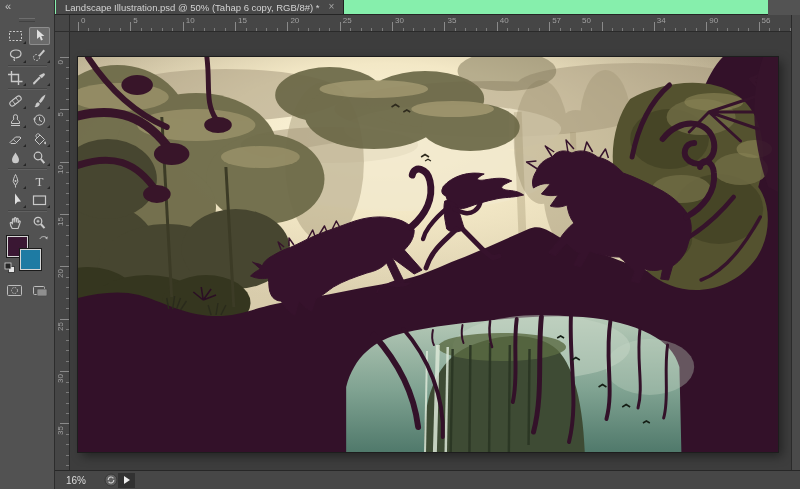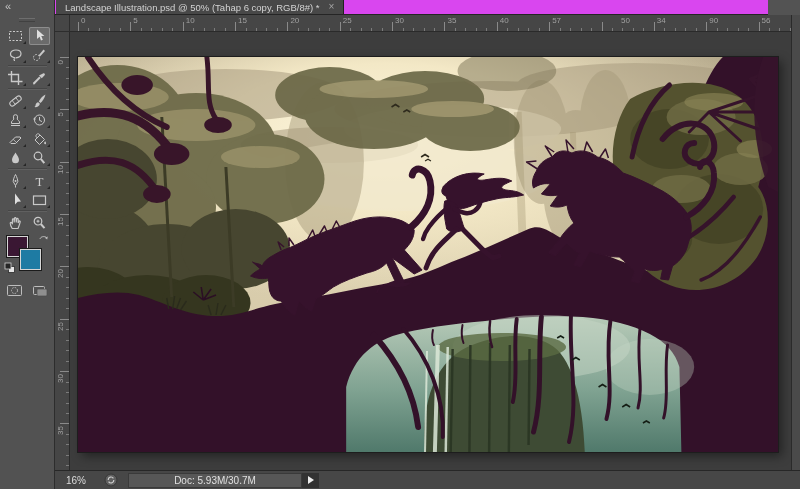--- a/index.html
+++ b/index.html
@@ -24,21 +24,21 @@
   .colors{position:absolute;top:232px;left:4px;width:47px;height:44px;}
   .swatch{position:absolute;width:21px;height:21px;border:1px solid #1b1b1b;box-shadow:inset 0 0 0 1px #d6d6d6;}
   .fg{left:2px;top:3px;z-index:1;}
   .bg{left:15px;top:16px;z-index:2;}
   .swap{position:absolute;right:1px;top:0;z-index:3;}
   .defaults{position:absolute;left:0;bottom:-2px;z-index:3;}
   .extras{position:absolute;top:284px;left:4px;width:47px;display:flex;justify-content:space-between;padding:0 2px;box-sizing:border-box;}
   .xbtn{background:none;border:none;padding:0;display:flex;align-items:center;}
 
   
-  .tabbar{position:absolute;left:55px;top:0;width:713px;height:15px;background:#d946ef;
+  .tabbar{position:absolute;left:55px;top:0;width:713px;height:15px;background:#86efac;
           border-bottom:1px solid #252525;box-sizing:border-box;z-index:4;}
   .tab{position:absolute;left:1px;top:0;height:14px;background:#484848;display:flex;align-items:center;
        padding:0 9px 0 9px;gap:9px;border-right:1px solid #202020;}
   .tab-title{color:#d3d3d3;font-size:9.5px;white-space:nowrap;}
   .tab-close{color:#a5a5a5;font-size:10px;line-height:10px;cursor:default;}
 
   
   .corner{position:absolute;left:55px;top:15px;width:15px;height:17px;background:#464646;
           border-right:1px solid #2d2d2d;border-bottom:1px solid #2d2d2d;box-sizing:border-box;z-index:3;}
   .ruler-top{position:absolute;left:70px;top:15px;width:721px;height:17px;background:#464646;
@@ -339,21 +339,21 @@
       <span class="rt-label" style="left: 11px;">0</span>
       <span class="rt-label" style="left: 63.35px;">5</span>
       <span class="rt-label" style="left: 115.7px;">10</span>
       <span class="rt-label" style="left: 168.05px;">15</span>
       <span class="rt-label" style="left: 220.4px;">20</span>
       <span class="rt-label" style="left: 272.75px;">25</span>
       <span class="rt-label" style="left: 325.1px;">30</span>
       <span class="rt-label" style="left: 377.45px;">35</span>
       <span class="rt-label" style="left: 429.8px;">40</span>
       <span class="rt-label" style="left: 482.15px;">57</span>
-      <span class="rt-label" style="left: 551px;">50</span>
+      <span class="rt-label" style="left: 512px;">50</span>
       <span class="rt-label" style="left: 586.85px;">34</span>
       <span class="rt-label" style="left: 639.2px;">90</span>
       <span class="rt-label" style="left: 691.55px;">56</span>
     </div>
   <div class="ruler-left" id="ruler-left">
       <div class="rl-tick major" style="top: 25px;"></div>
       <div class="rl-tick" style="top: 35.47px;"></div>
       <div class="rl-tick" style="top: 45.94px;"></div>
       <div class="rl-tick" style="top: 56.41px;"></div>
       <div class="rl-tick" style="top: 66.88px;"></div>
@@ -630,21 +630,18 @@
   </div>
 
   <div class="statusbar">
     <span class="zoom-field">16%</span>
     <button class="sync">
       <svg width="14" height="14">
           <circle cx="7" cy="7" r="6" fill="#5f5f5f" stroke="#383838"></circle>
           <path d="M4.2,7 A2.8,2.8 0 0 1 9.4,5.4 M9.8,7 A2.8,2.8 0 0 1 4.6,8.6" stroke="#cdcdcd" stroke-width="1.2" fill="none"></path>
         </svg>
     </button>
-    <div class="doc-field">
-      <span>Doc: 5.93M/30.7M</span>
-    </div>
     <button class="flyout">
       <span class="tri"></span>
     </button>
   </div>
 
 </div>
 
 </body></html>

